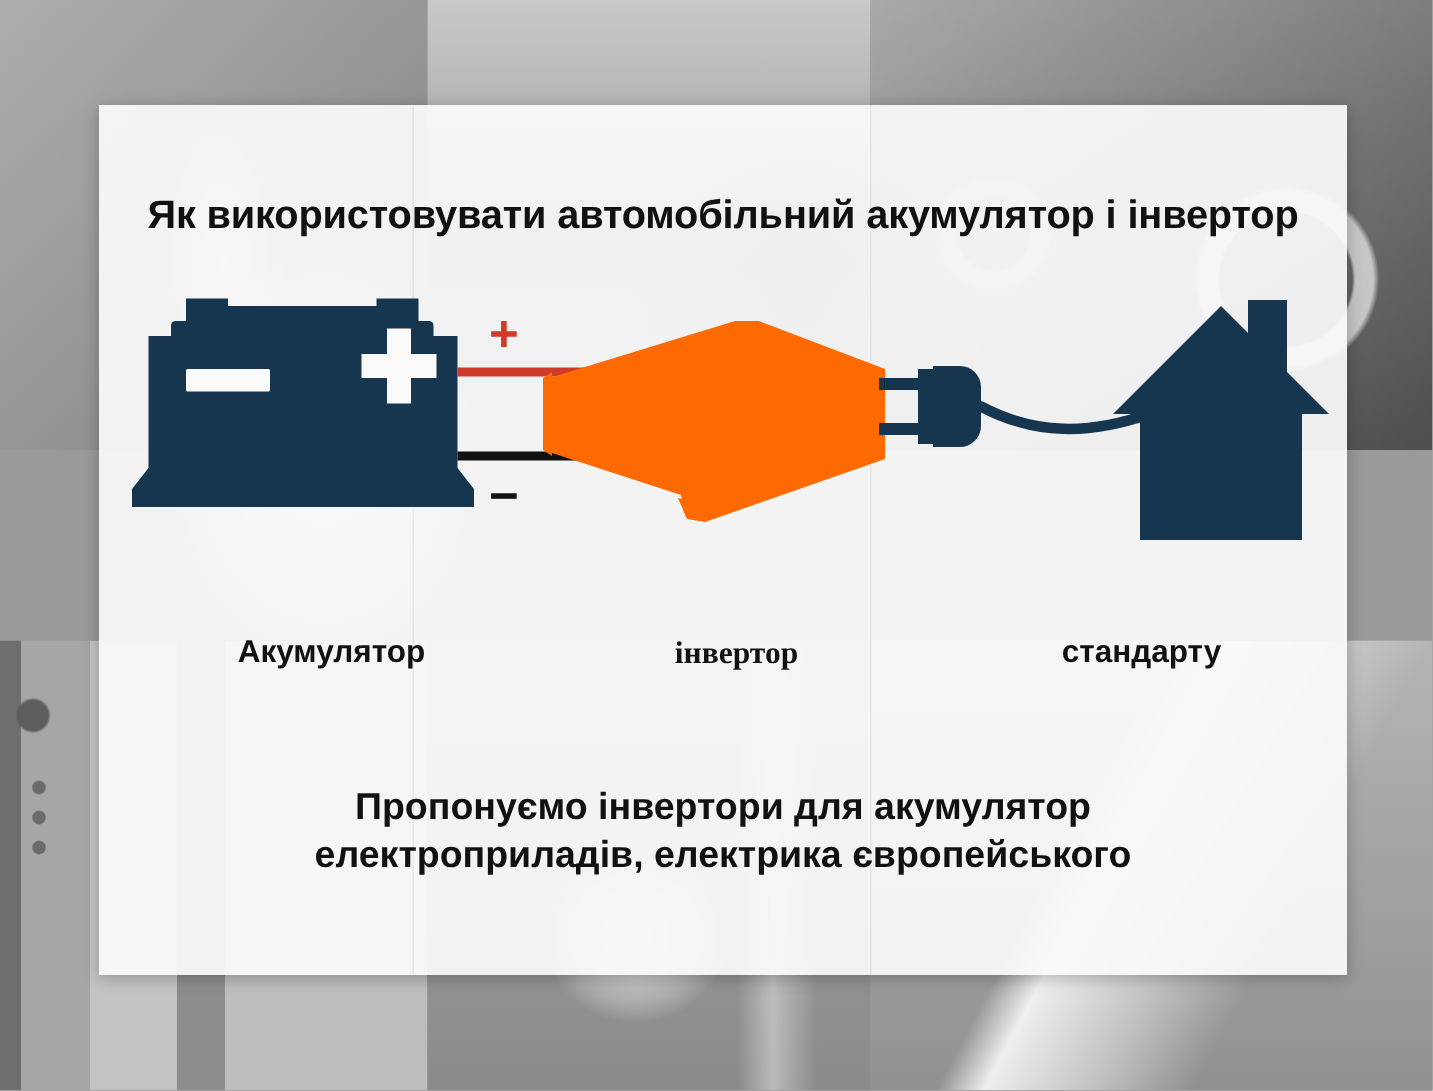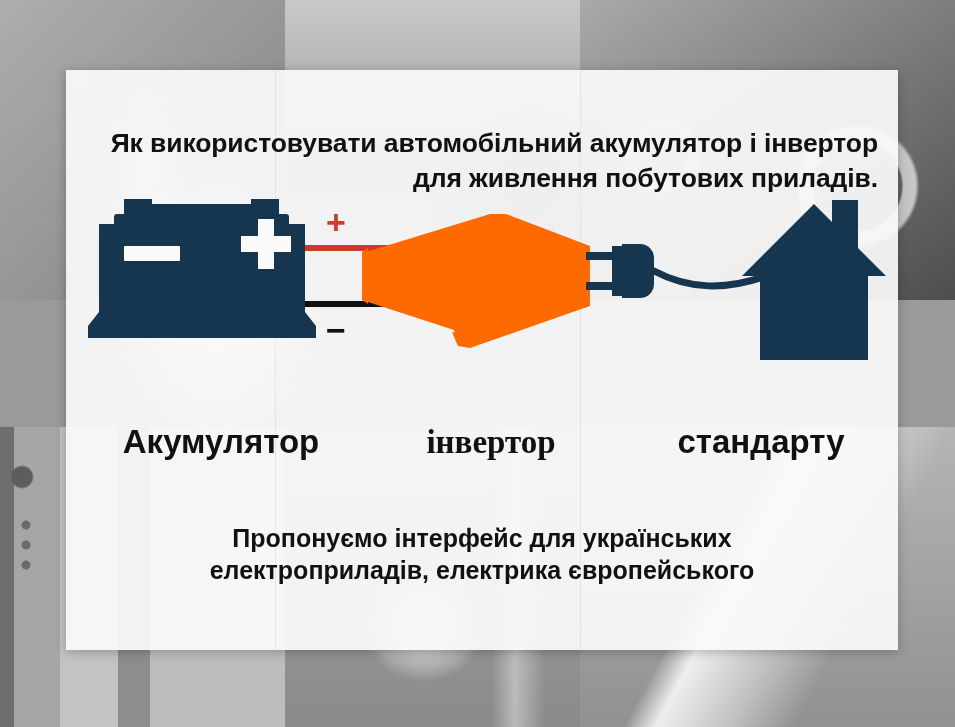--- a/index.html
+++ b/index.html
@@ -123,21 +123,21 @@
       radial-gradient(ellipse 150px 200px at 18% 40%, rgba(255,255,255,.7), rgba(255,255,255,0) 70%),
       radial-gradient(ellipse 160px 160px at 56% 22%, rgba(236,236,236,.55), rgba(255,255,255,0) 72%);
     pointer-events: none;
   }
 
   
   .title {
     position: absolute;
     left: 0; right: 0;
     top: 56px;
-    text-align: right;
+    text-align: center;
     font-size: 26.5px;
     font-weight: bold;
     line-height: 1.32;
     color: #111;
     letter-spacing: -.1px;
     padding: 0 20px;
     box-sizing: border-box;
   }
   .title span { display: block; }
 
@@ -157,21 +157,21 @@
 
   .caption-row {
     position: absolute;
     left: 0; right: 0;
     top: 352px;
     height: 90px;
   }
   .caption {
     position: absolute;
     text-align: center;
-    font-size: 33px;
+    font-size: 21px;
     font-weight: bold;
     color: #111;
     line-height: 1.24;
   }
   .cap-battery  { left: 20px;  width: 270px; }
   .cap-inverter { left: 300px; width: 250px; font-family: Liberation Serif, serif; }
   .cap-house    { left: 570px; width: 250px; }
 
   
   .art {
@@ -200,21 +200,20 @@
     </div>
   </div>
 
   <div class="card">
     <div class="card-seam seam-a"></div>
     <div class="card-seam seam-b"></div>
     <div class="card-haze"></div>
 
     <div class="title">
       <span>Як використовувати автомобільний акумулятор і інвертор</span>
-      <span>для живлення побутових приладів.</span>
     </div>
 
     <div class="art">
       <svg viewBox="0 0 832 250" width="832" height="250">
 
         <g>
 
           <rect x="58" y="9" width="28" height="20" fill="#16364f"></rect>
           <rect x="48" y="24" width="48" height="14" rx="3" fill="#16364f"></rect>
           <rect x="185" y="9" width="28" height="20" fill="#16364f"></rect>
@@ -274,17 +273,17 @@
 
     <div class="caption-row">
       <div class="caption cap-battery">Акумулятор</div>
       <div class="caption cap-inverter">інвертор</div>
       <div class="caption cap-house">
         <div>стандарту</div>
       </div>
     </div>
 
     <div class="footer">
-      <span>Пропонуємо інтерфейс для українських</span>
+      <span>Пропонуємо інвертори для акумулятор</span>
       <span>електроприладів, електрика європейського</span>
     </div>
   </div>
 </div>
 
 </body></html>

